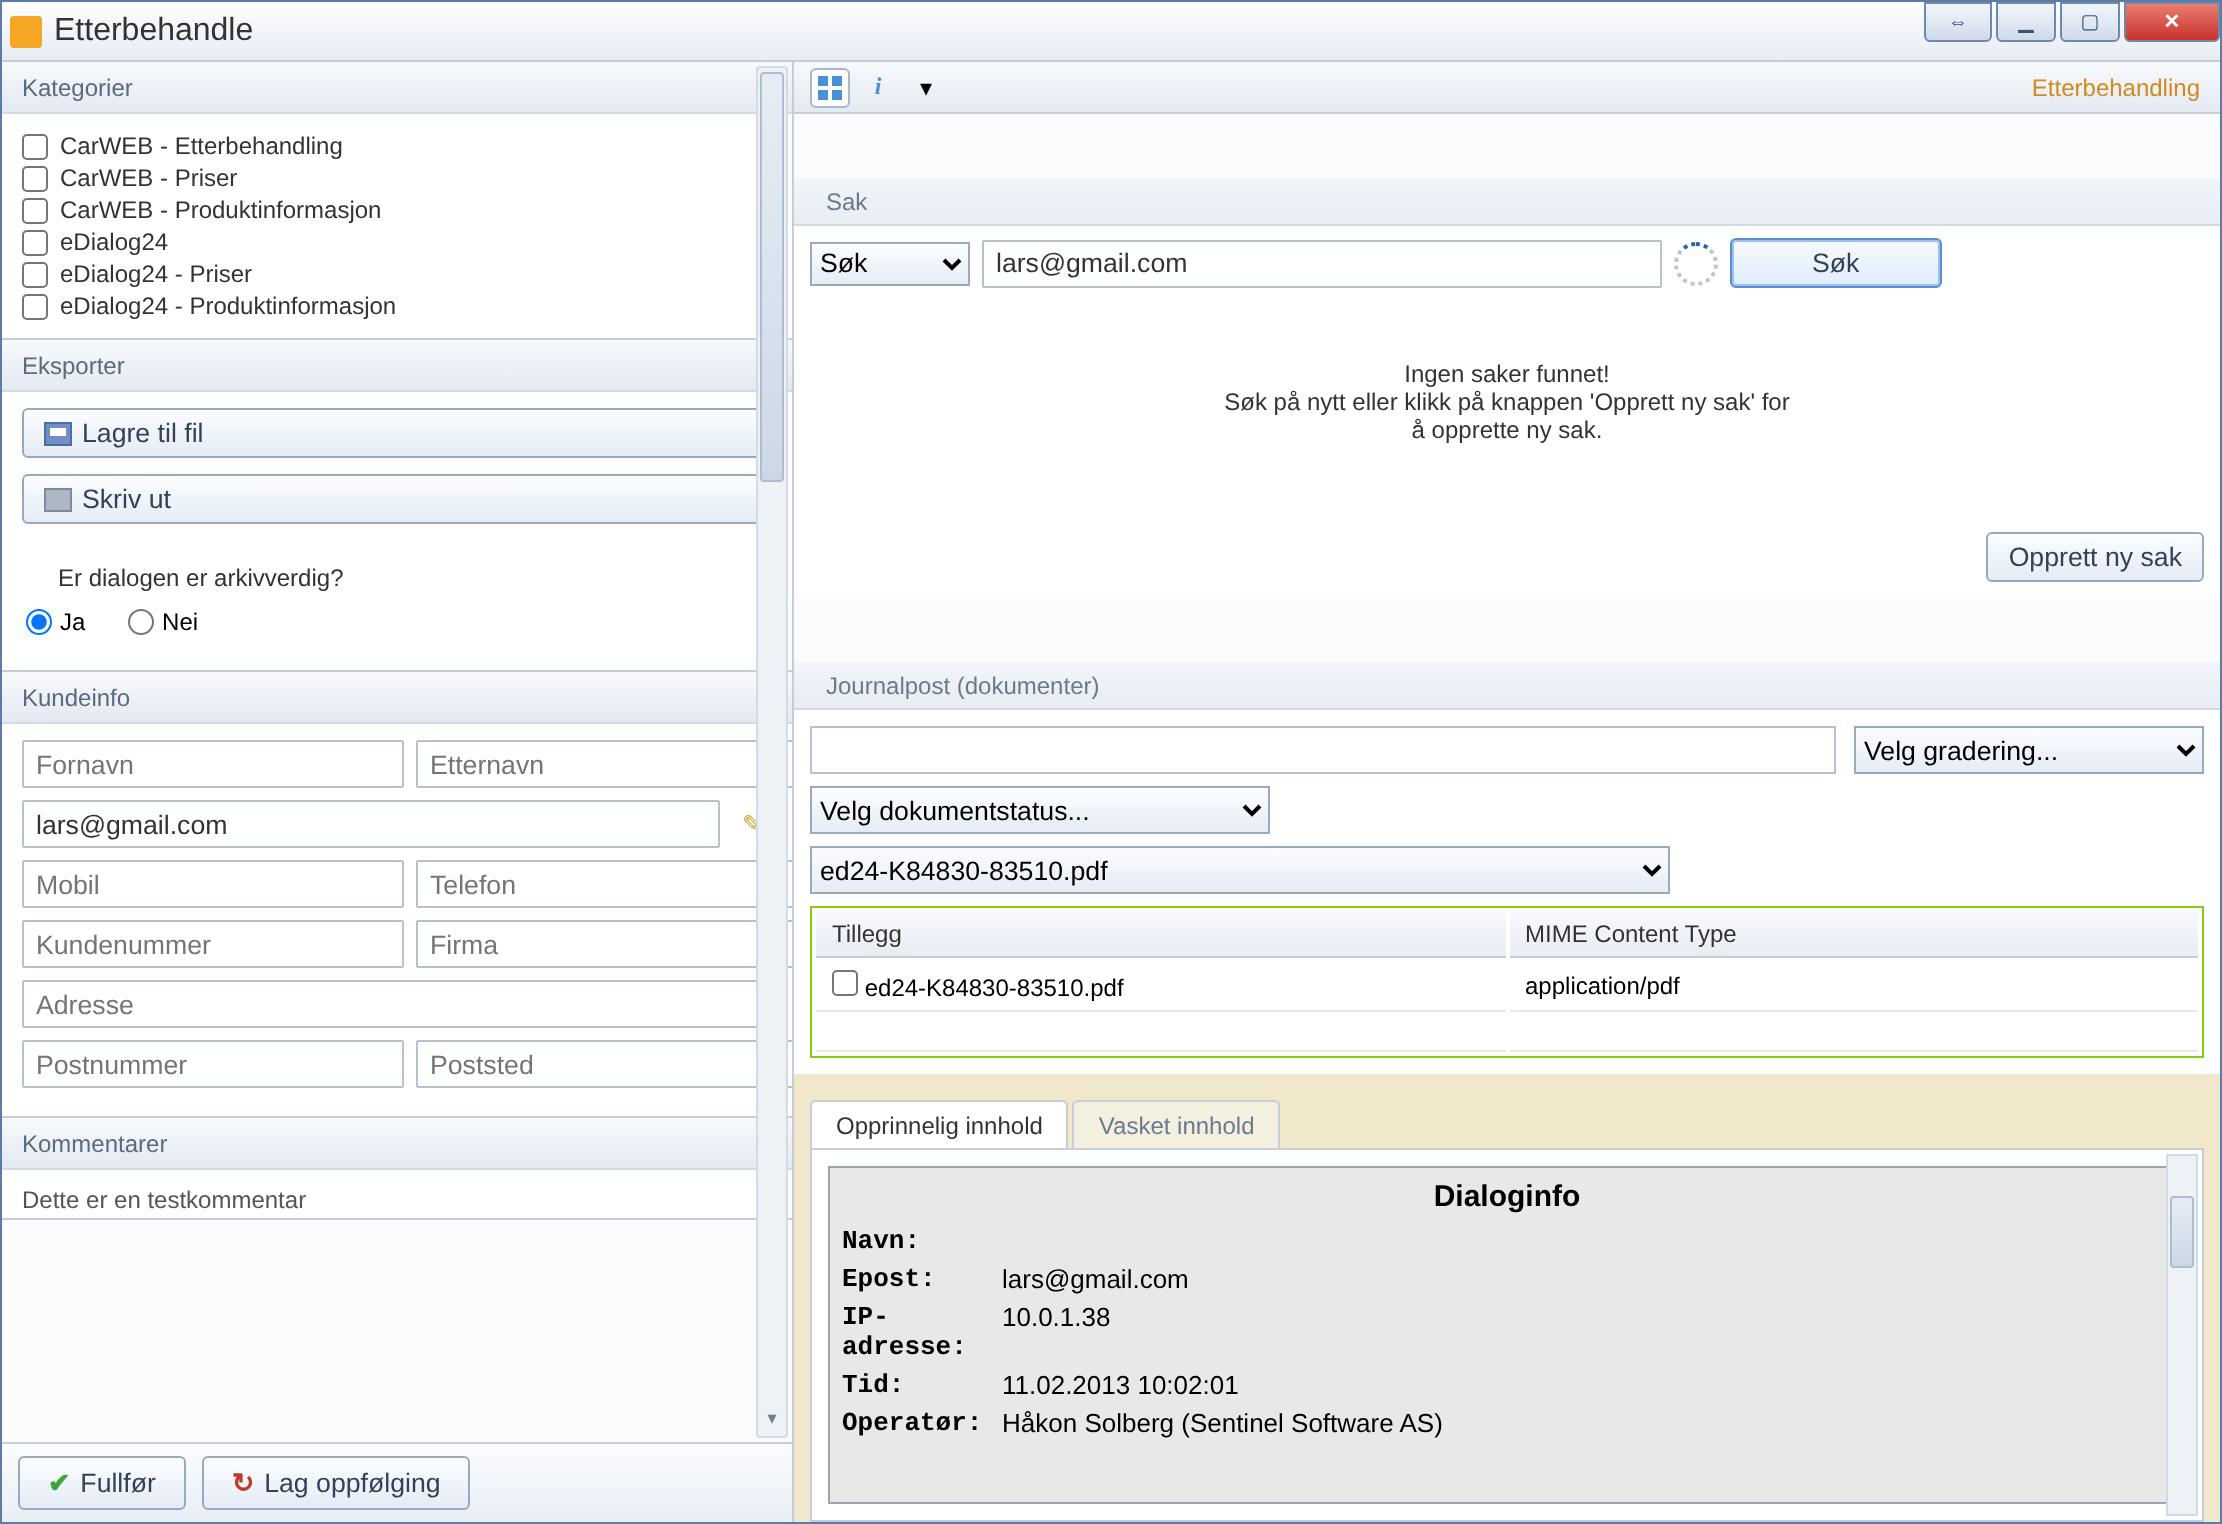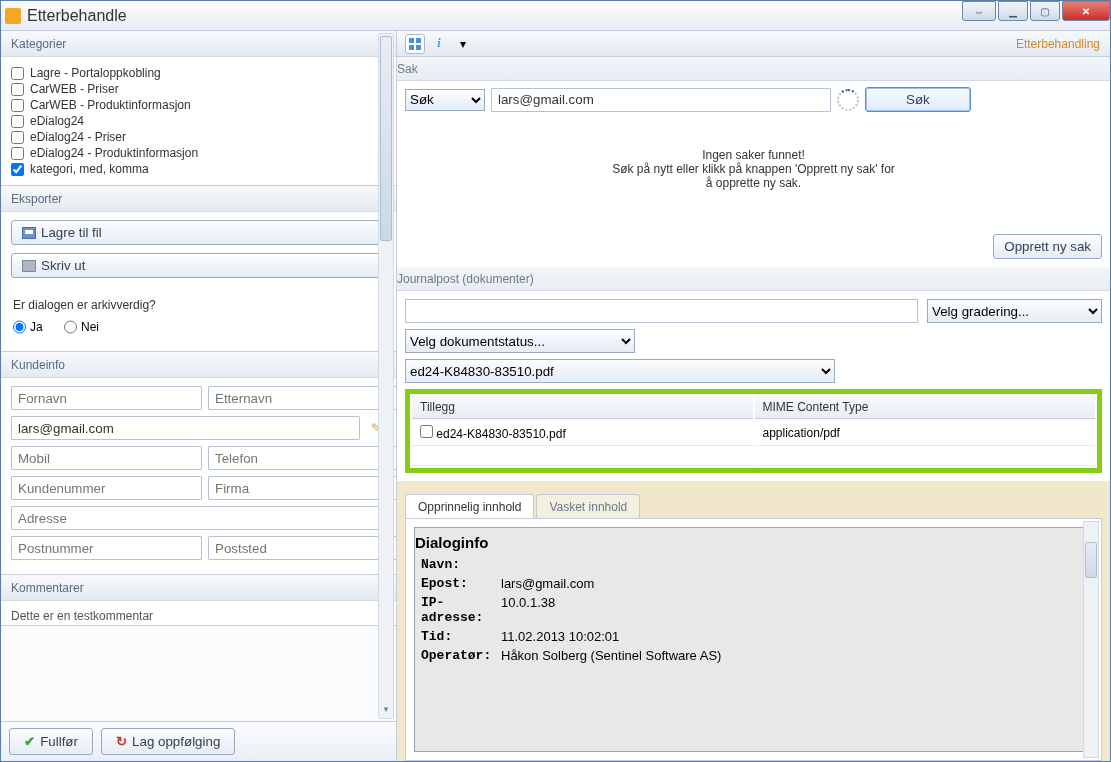--- a/index.html
+++ b/index.html
@@ -27,21 +27,21 @@
 
 .cat-list { max-height: 180px; }
 .cat-item { display: flex; align-items: center; color: #333; padding: 1px 0; }
 .cat-item input { margin-right: 6px; }
 
 .btn { display: inline-flex; align-items: center; gap: 5px; padding: 4px 10px; border: 1px solid #99aabf; background: linear-gradient(#fcfdff,#e5ecf5); color: #33415a; border-radius: 3px; cursor: pointer; box-shadow: 0 1px 0 rgba(255,255,255,.6) inset; }
 .btn.big { padding: 5px 14px; font-weight: normal; }
 .btn.primary-focus { border: 1px solid #5b8bd0; box-shadow: 0 0 0 1px #9cc2f2 inset; background: linear-gradient(#f6faff,#e0edfb); padding: 4px 40px; }
 
 .rad-group { padding: 6px 2px; }
-.rad-group .q { margin-bottom: 8px; color: #333; }
+.rad-group .q { margin-bottom: 8px; color: #333; margin-left: 16px; }
 .rad-group label { margin-right: 18px; display: inline-flex; gap: 4px;}
 
 .form-row { display: flex; gap: 6px; margin-bottom: 6px; }
 .input { flex: 1; border: 1px solid #b7c2d0; background: #fff; padding: 4px 6px; color: #333; border-radius: 1px; height: 24px; }
 .email-row { display:flex; }
 .email-row .input { flex:1; }
 .email-row .editicon { width:20px; display:flex; align-items:center; justify-content:center; color:#caa52e; }
 
 .left-vtrack { position:absolute; right:2px; top:2px; bottom:2px; width:16px; background:#eef2f7; border:1px solid #d2dae4; border-radius:2px; }
 .left-vtrack .thumb { position:absolute; left:1px; right:1px; top:2px; height:30%; background:linear-gradient(#e7edf5,#cdd8e6); border:1px solid #aebccd; border-radius:2px; }
@@ -49,50 +49,50 @@
 
 .right { flex: 1; height: 100%; display: flex; flex-direction: column; background: #fbfcfd; }
 
 .r-header { height: 26px; background: linear-gradient(#f7f9fc,#e4eaf2); border-bottom: 1px solid #c4cdd9; display: flex; align-items: center; padding: 0 8px; position:relative; }
 .r-header .t { position:absolute; right:10px; color:#d08a1e; font-weight: normal; }
 .iconbtn { width:20px; height:20px; border:1px solid #a9b9cc; border-radius:3px; display:flex; align-items:center; justify-content:center; margin-right:4px; background:#fff; }
 .iconbtn.grid { color:#4a90d9; }
 .iconbtn.info { color:#4a90d9; border-color:#cfd8e3; background:transparent; border:none; font-style:italic; font-weight:bold; font-family: Georgia, serif; }
 .iconbtn.drop { border:none; background:transparent; }
 
-.section-title { height:24px; background:linear-gradient(#f2f5f9,#e8edf4); border-bottom:1px solid #d2dae4; display:flex; align-items:center; padding:0 0; color:#6a7a8f; }
+.section-title { height:24px; background:linear-gradient(#f2f5f9,#e8edf4); border-bottom:1px solid #d2dae4; display:flex; align-items:center; padding:0 16px; color:#6a7a8f;margin-top:32px; }
 
 .sak-body { padding: 6px 8px; background:#fff; }
 .sak-top { display:flex; align-items:center; gap:6px; margin-bottom: 6px; }
 .sak-top select { border:1px solid #99aabf; background:linear-gradient(#fcfdff,#e5ecf5); height:22px; width:80px; }
 .sak-top .input { flex:1; max-width: 340px; }
 .spinner { width:22px; height:22px; border:2px dotted #bcc7d4; border-top-color:#2a62b0; border-radius:50%; }
 .sak-msg { text-align:center; padding: 30px 10px 40px; color:#333; }
 .sak-actions { display:flex; justify-content:flex-end; padding:4px 0 2px; }
 
 .journal-body { padding: 8px; background:#fff; }
 .jrow { display:flex; gap:9px; margin-bottom:6px; align-items:center; }
 .jinput { flex:1; border:1px solid #b7c2d0; height:24px; padding:2px 6px; }
 .jselect { border:1px solid #99aabf; background:linear-gradient(#fcfdff,#e5ecf5); height:24px; }
 .jselect.grad { width:175px; }
 .jselect.doc { width:230px; }
 .jselect.file { width:430px; }
 
-.attach-table { width:100%; border:5px solid #84cc16; margin-top:4px; }
+.attach-table { width:100%; border:1px solid #84cc16; margin-top:4px; }
 .attach-table th { text-align:left; font-weight:normal; background:linear-gradient(#f7f9fc,#e8edf4); border-bottom:1px solid #c4cdd9; padding:4px 8px; color:#333; }
 .attach-table td { padding:4px 8px; border-bottom:1px solid #e5eaf0; }
 .attach-table tr.empty td { height:18px; }
 
 .bottom-area { flex:1; background:#f1e8cc; padding: 12px 8px 0 8px; display:flex; flex-direction:column; }
 .tabs { display:flex; gap:2px; }
 .tab { padding:5px 12px; border:1px solid #c4cdd9; border-bottom:none; background:#f4f0e0; color:#6a7a8f; border-radius:3px 3px 0 0; position:relative; top:1px; }
 .tab.active { background:#fff; color:#333; }
 .tabpane { flex:1; background:#fff; border:1px solid #c4cdd9; padding:8px; display:flex; position:relative; }
 .dialoginfo { flex:1; border:1px solid #9aa6b3; background:#e8e8e6; font-family: Verdana, sans-serif; font-size:13px; }
-.dialoginfo h2 { font-weight:bold; font-size:15px; padding:6px 0 4px; font-family: Verdana, sans-serif; }
+.dialoginfo h2 { text-align:center; font-weight:bold; font-size:15px; padding:6px 0 4px; font-family: Verdana, sans-serif; }
 .di-row { display:flex; padding:2px 6px; }
 .di-row .k { width:80px; font-weight:bold;font-family:Liberation Mono, monospace; }
 .tabpane .vscroll { position:absolute; right:2px; top:2px; bottom:2px; width:16px; background:#eef2f7; border:1px solid #d2dae4; }
 .tabpane .vscroll .thumb { position:absolute; left:1px; right:1px; top:20px; height:36px; background:linear-gradient(#e7edf5,#cdd8e6); border:1px solid #aebccd; border-radius:2px; }
 
 .icon-save { display:inline-block; width:14px; height:12px; background:#6f8fc6; border:1px solid #4b6ea3; position:relative; }
 .icon-save::after { content:""; position:absolute; left:2px; top:2px; right:2px; height:4px; background:#fff; }
 .icon-print { display:inline-block; width:14px; height:12px; background:#aeb8c5; border:1px solid #7d8a99; }
 .icon-check { color:#3aa83a; font-weight:bold; }
 .icon-reload { color:#c03a2b; font-weight:bold; }
@@ -119,45 +119,41 @@
       <div class="left-scroll">
 
         <div class="panel">
           <div class="panel-header">
             <span>Kategorier</span>
             <div class="chev"></div>
           </div>
           <div class="panel-body cat-list">
             <label class="cat-item">
                 <input type="checkbox" style="">
-                <span>Lagre - Portaloppkobling</span>
+                <span>CarWEB - Etterbehandling</span>
               </label>
             <label class="cat-item">
                 <input type="checkbox" style="">
                 <span>CarWEB - Priser</span>
               </label>
             <label class="cat-item">
                 <input type="checkbox" style="">
                 <span>CarWEB - Produktinformasjon</span>
               </label>
             <label class="cat-item">
                 <input type="checkbox" style="">
                 <span>eDialog24</span>
               </label>
             <label class="cat-item">
                 <input type="checkbox" style="">
                 <span>eDialog24 - Priser</span>
               </label>
             <label class="cat-item">
                 <input type="checkbox" style="">
                 <span>eDialog24 - Produktinformasjon</span>
-              </label>
-            <label class="cat-item">
-                <input type="checkbox" checked="" style="">
-                <span>kategori, med, komma</span>
               </label>
           </div>
         </div>
 
         <div class="panel">
           <div class="panel-header">
             <span>Eksporter</span>
             <div class="chev"></div>
           </div>
           <div class="panel-body">

